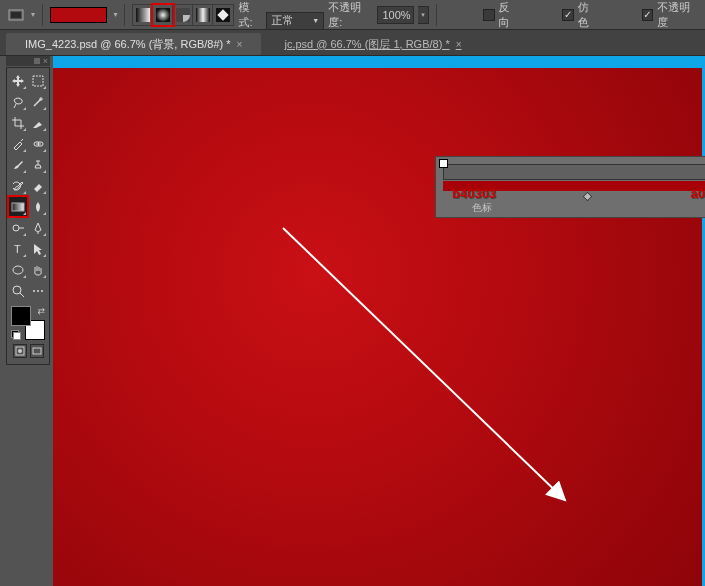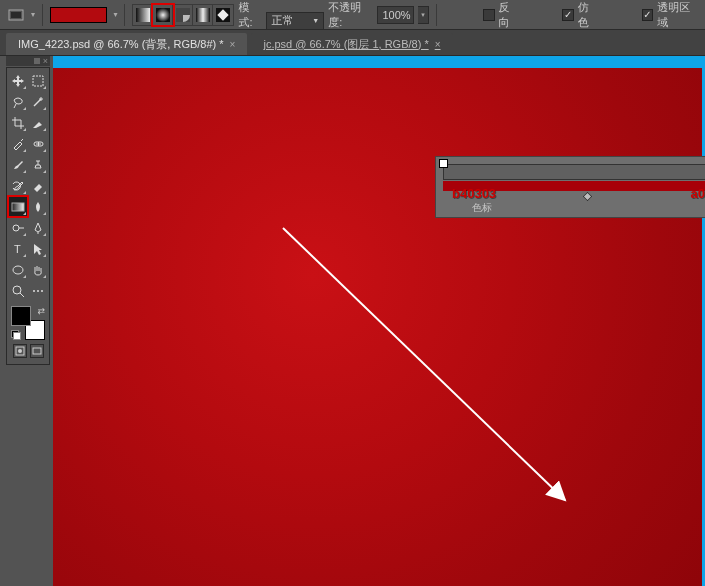--- a/index.html
+++ b/index.html
@@ -19,21 +19,21 @@
   .label { color: #ccc; }
   .mode-select { width: 60px; height: 18px; background: #3e3e3e; border: 1px solid #2a2a2a; color: #ccc; padding: 0 4px; display:flex; align-items:center; justify-content:space-between; cursor:pointer;margin-top:12px; }
   .opacity-field { width: 38px; height: 18px; background: #3e3e3e; border: 1px solid #2a2a2a; color: #ccc; text-align: right; padding: 0 2px; display:flex; align-items:center; justify-content:flex-end; }
   .mini-btn { width: 12px; height: 18px; background:#3e3e3e; border:1px solid #2a2a2a; border-left:none; display:flex; align-items:center; justify-content:center; cursor:pointer; }
   .chk { display:flex; align-items:center; gap:4px; cursor:pointer;padding-left:39px; }
   .chk-box { width:12px; height:12px; background:#3a3a3a; border:1px solid #222; display:flex; align-items:center; justify-content:center; }
   .chk-box.checked::after { content:"✓"; color:#ddd; font-size:10px; line-height:1; }
 
   
   .tab-bar { height: 26px; background: #424242; border-bottom: 1px solid #2a2a2a; display:flex; align-items:flex-end; padding: 0 6px; gap: 4px; }
-  .tab { height: 22px; background: #535353; color: #e0e0e0; padding: 0 12px; display:flex; align-items:center; gap:6px; font-size: 11px; cursor:pointer; border-top-left-radius:2px; border-top-right-radius:2px; }
+  .tab { height: 22px; background: #535353; color: #e0e0e0; padding: 0 19px; display:flex; align-items:center; gap:6px; font-size: 11px; cursor:pointer; border-top-left-radius:2px; border-top-right-radius:2px; }
   .tab.inactive { background: #424242; color: #bbb; text-decoration: underline; }
   .tab-x { color:#aaa; font-size:10px; cursor:pointer; }
 
   
   .panel-strip { position:absolute; left:6px; top:56px; width:44px; height:10px; background:#3a3a3a; display:flex; align-items:center; justify-content:flex-end; padding:0 2px; gap:3px; }
   .panel-strip .sq { width:6px; height:6px; background:#666; }
   .panel-strip .xx { color:#888; font-size:9px; cursor:pointer; line-height:1; }
 
   
   .toolbox { position:absolute; left:6px; top:67px; width:44px; background:#535353; border:1px solid #2a2a2a; padding:3px 2px 6px 2px; }
@@ -154,21 +154,21 @@
   <div class="chk">
     <div class="chk-box"></div>
     <span>反向</span>
   </div>
   <div class="chk">
     <div class="chk-box checked"></div>
     <span>仿色</span>
   </div>
   <div class="chk">
     <div class="chk-box checked"></div>
-    <span>透明区域</span>
+    <span>不透明度</span>
   </div>
 </div>
 
 <div class="tab-bar">
   <div class="tab">
     <span>IMG_4223.psd @ 66.7% (背景, RGB/8#) *</span>
     <span class="tab-x">×</span>
   </div>
   <div class="tab inactive">
     <span>jc.psd @ 66.7% (图层 1, RGB/8) *</span>

